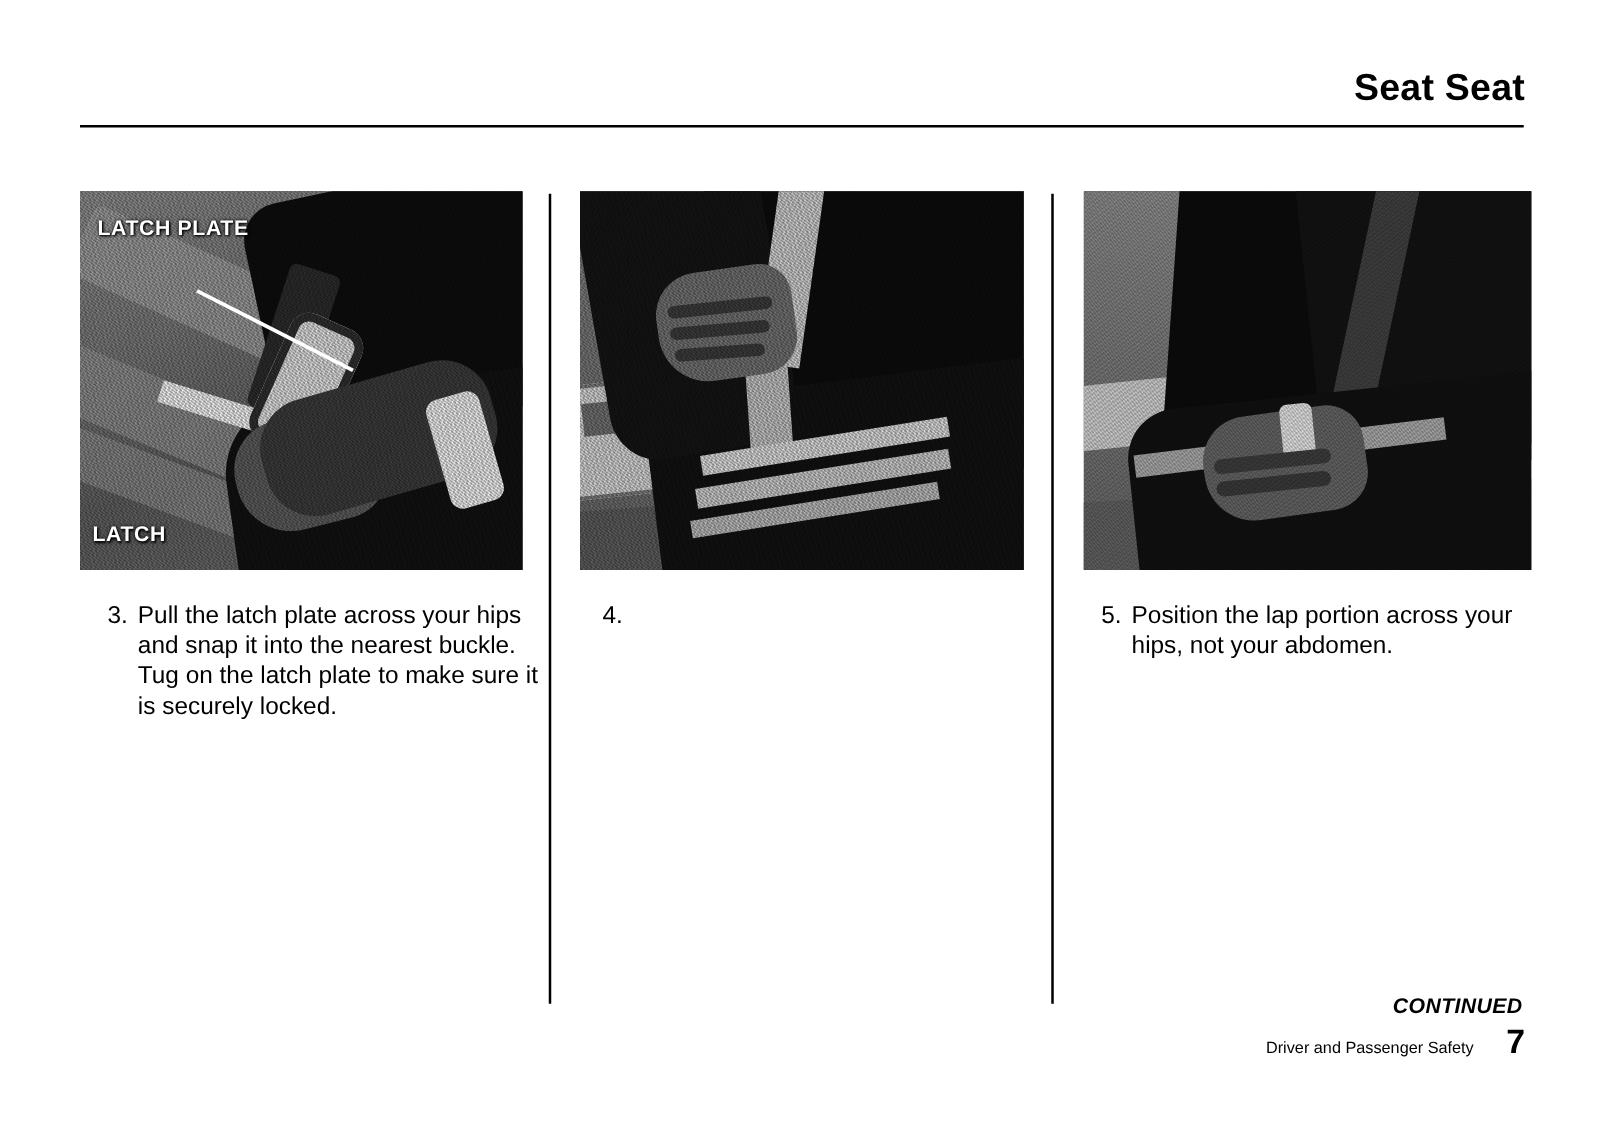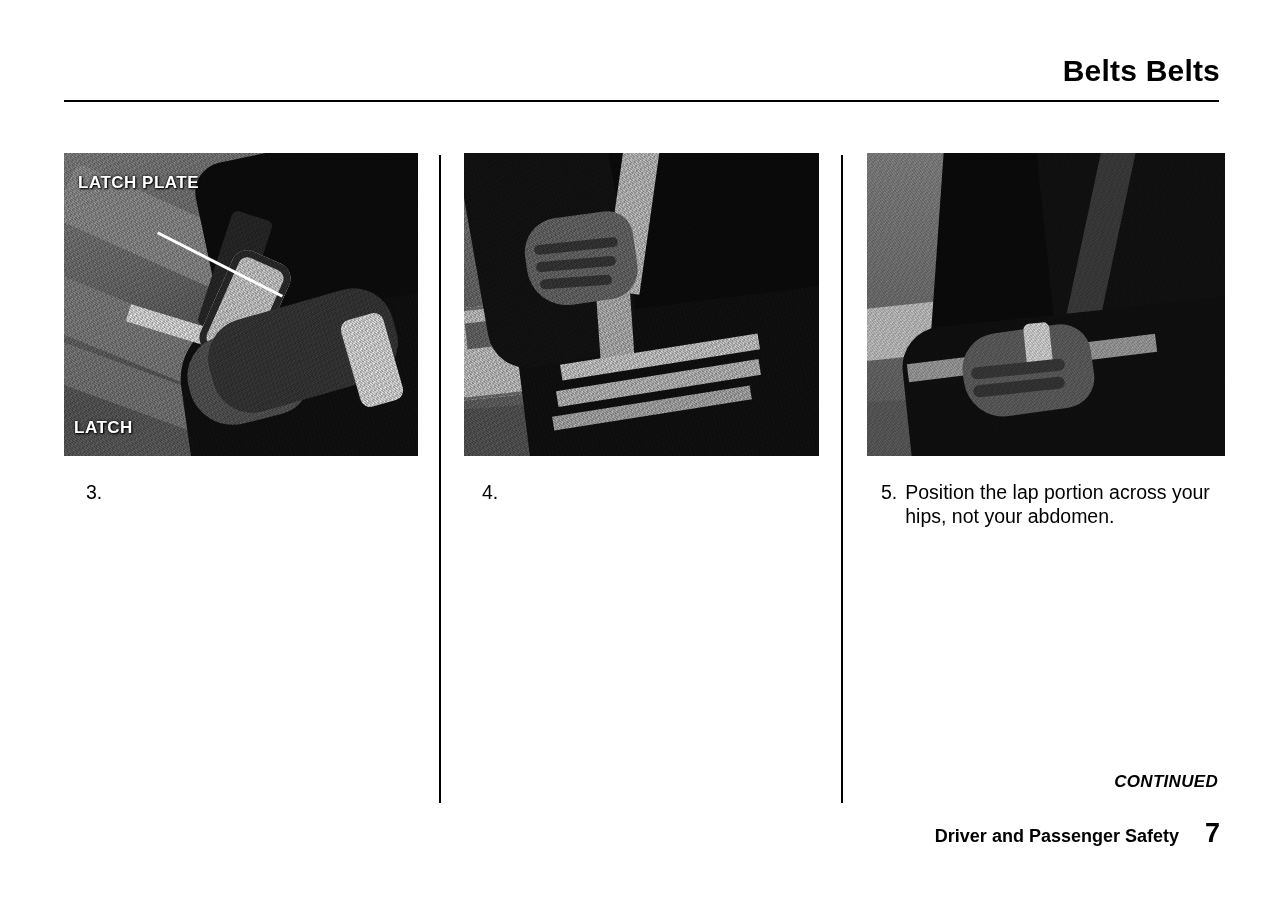--- a/index.html
+++ b/index.html
@@ -319,49 +319,49 @@
     flex: 1 1 auto;
   }
   .cap1 { padding-left: 22px; width: 348px; }
   .cap2 { padding-left: 18px; width: 360px; }
   .cap3 { padding-left: 14px; width: 350px; }
 
   
   .continued {
     position: absolute;
     right: 64px;
-    top: 772px;
+    top: 795px;
     font-size: 17px;
     font-style: italic;
     font-weight: bold;
     letter-spacing: 0.3px;
   }
   .footer {
     position: absolute;
     right: 62px;
     top: 818px;
     display: flex;
     align-items: baseline;
   }
   .footer-label {
-    font-size: 18px;
-    font-weight: bold;
+    font-size: 13px;
+    font-weight: normal;
   }
   .footer-page {
     font-size: 27px;
     font-weight: bold;
     margin-left: 26px;
   }
 </style>
 </head>
 <body>
 
 <div class="page">
 
-  <div class="header-title">Belts Belts</div>
+  <div class="header-title">Seat Seat</div>
   <div class="header-rule"></div>
 
   <div class="columns">
 
     <div class="col col-1">
       <div class="figure fig1">
         <div class="shape f1-bg"></div>
         <div class="shape f1-seat-a"></div>
         <div class="shape f1-seat-b"></div>
         <div class="shape f1-seat-c"></div>
@@ -373,20 +373,21 @@
         <div class="shape f1-hand"></div>
         <div class="shape f1-sleeve"></div>
         <div class="shape f1-cuff"></div>
         <div class="grain"></div>
         <div class="shape f1-leader"></div>
         <div class="shape fig-label f1-label-latch">LATCH PLATE</div>
         <div class="shape fig-label f1-label-buckle">LATCH</div>
       </div>
       <div class="caption cap1">
         <span class="cap-num">3.</span>
+        <span class="cap-text">Pull the latch plate across your hips and snap it into the nearest buckle. Tug on the latch plate to make sure it is securely locked.</span>
       </div>
     </div>
 
     <div class="divider"></div>
 
     <div class="col col-2">
       <div class="figure fig2">
         <div class="shape f2-bg"></div>
         <div class="shape f2-floor"></div>
         <div class="shape f2-console"></div>

